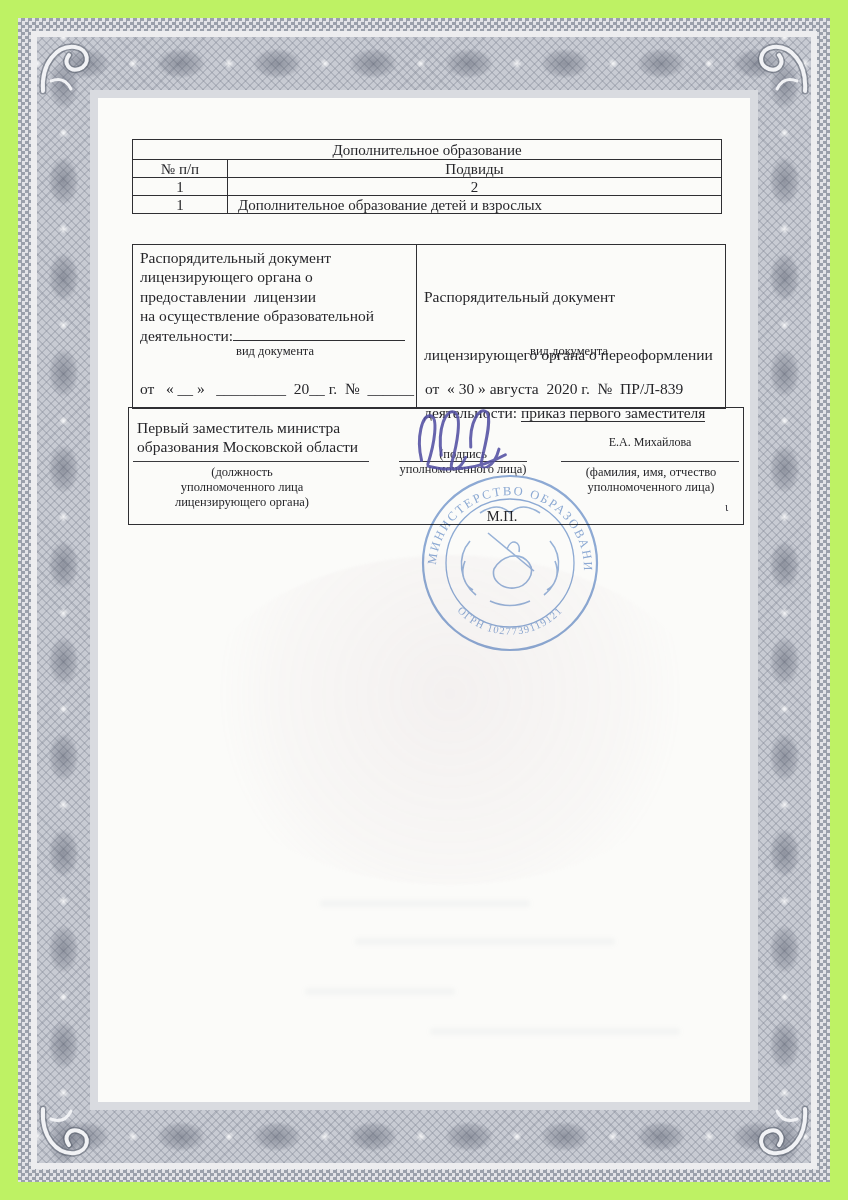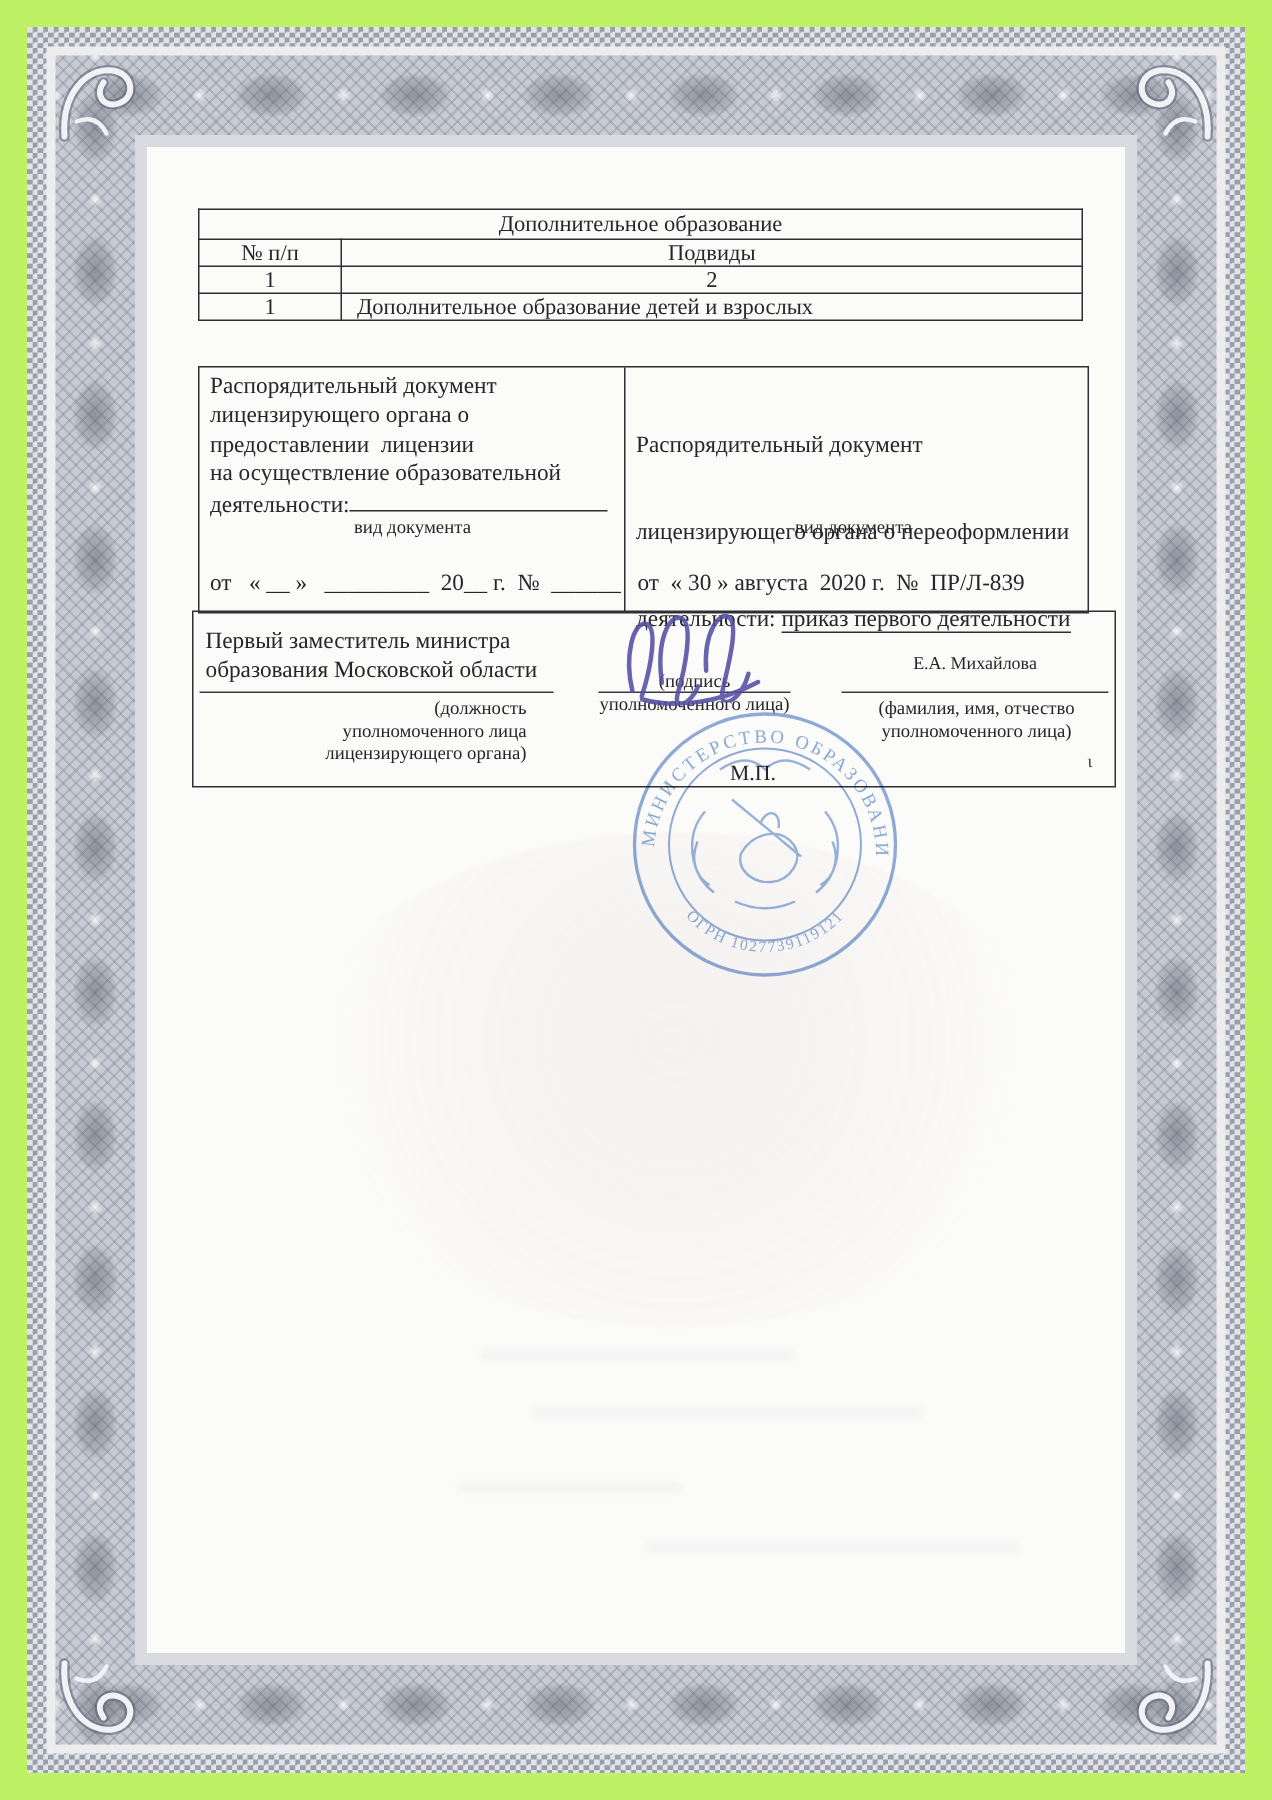--- a/index.html
+++ b/index.html
@@ -64,21 +64,21 @@
   .reissue-caption{left:291px;top:99px;width:290px;}
   .reissue-date{position:absolute;left:292px;bottom:10px;font-size:15.5px;white-space:pre-wrap;}
   
   .box-lower{position:absolute;left:128px;top:407px;width:614px;height:116px;border:1px solid #2f2f33;}
   .sig-pos{position:absolute;left:8px;top:10px;width:290px;font-size:15.5px;line-height:19px;white-space:pre-line;}
   .rule{position:absolute;height:1px;background:#3a3a3e;}
   .rule-pos{left:4px;top:53px;width:236px;}
   .rule-sign{left:270px;top:53px;width:128px;}
   .rule-name{left:432px;top:53px;width:178px;}
   .cap{position:absolute;font-size:12.5px;line-height:15px;text-align:center;white-space:pre-line;}
-  .cap-pos{left:4px;top:57px;width:218px;text-align:right;}
+  .cap-pos{left:4px;top:57px;width:218px;}
   .cap-sign{left:258px;top:39px;width:152px;}
   .cap-name{left:424px;top:57px;width:196px;}
   .mp{position:absolute;left:345px;top:100px;width:56px;text-align:center;font-size:14.5px;}
   .name{position:absolute;left:432px;top:27px;width:178px;text-align:center;font-size:12px;}
   .artifact{position:absolute;left:596px;top:92px;font-size:12px;color:#3c3c44;}
   
   .sig-svg{position:absolute;left:412px;top:403px;transform:rotate(-4deg);}
   .seal{position:absolute;left:417px;top:470px;opacity:.85;mix-blend-mode:multiply;}
 </style>
 </head>
@@ -151,21 +151,21 @@
 лицензирующего органа о
 предоставлении  лицензии
 на осуществление образовательной</div>
     <div class="grant-label-line"><span>деятельности:</span><span class="blank-line"></span></div>
     <div class="doc-caption grant-caption">вид документа</div>
     <div class="grant-date">от   « __ »   _________  20__ г.  №  ______</div>
 
     <div class="blk reissue">
       <div>Распорядительный документ</div>
       <div>лицензирующего органа о переоформлении</div>
-      <div><span>деятельности: </span><span class="u">приказ первого деятельности</span></div>
+      <div><span>деятельности: </span><span class="u">приказ первого заместителя</span></div>
     </div>
     <div class="doc-caption reissue-caption">вид документа</div>
     <div class="reissue-date">от  « 30 » августа  2020 г.  №  ПР/Л-839</div>
   </div>
 
   <div class="box-lower">
     <div class="sig-pos">Первый заместитель министра
 образования Московской области</div>
     <div class="rule rule-pos"></div>
     <div class="rule rule-sign"></div>

